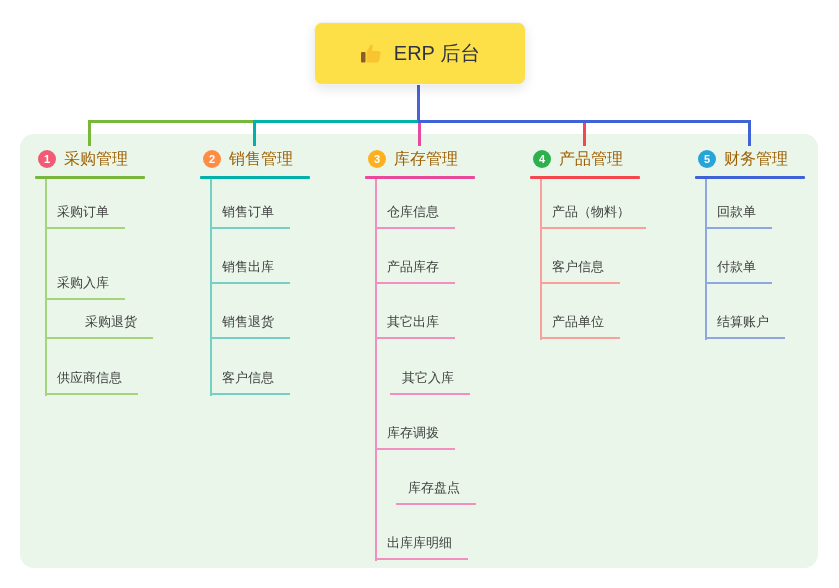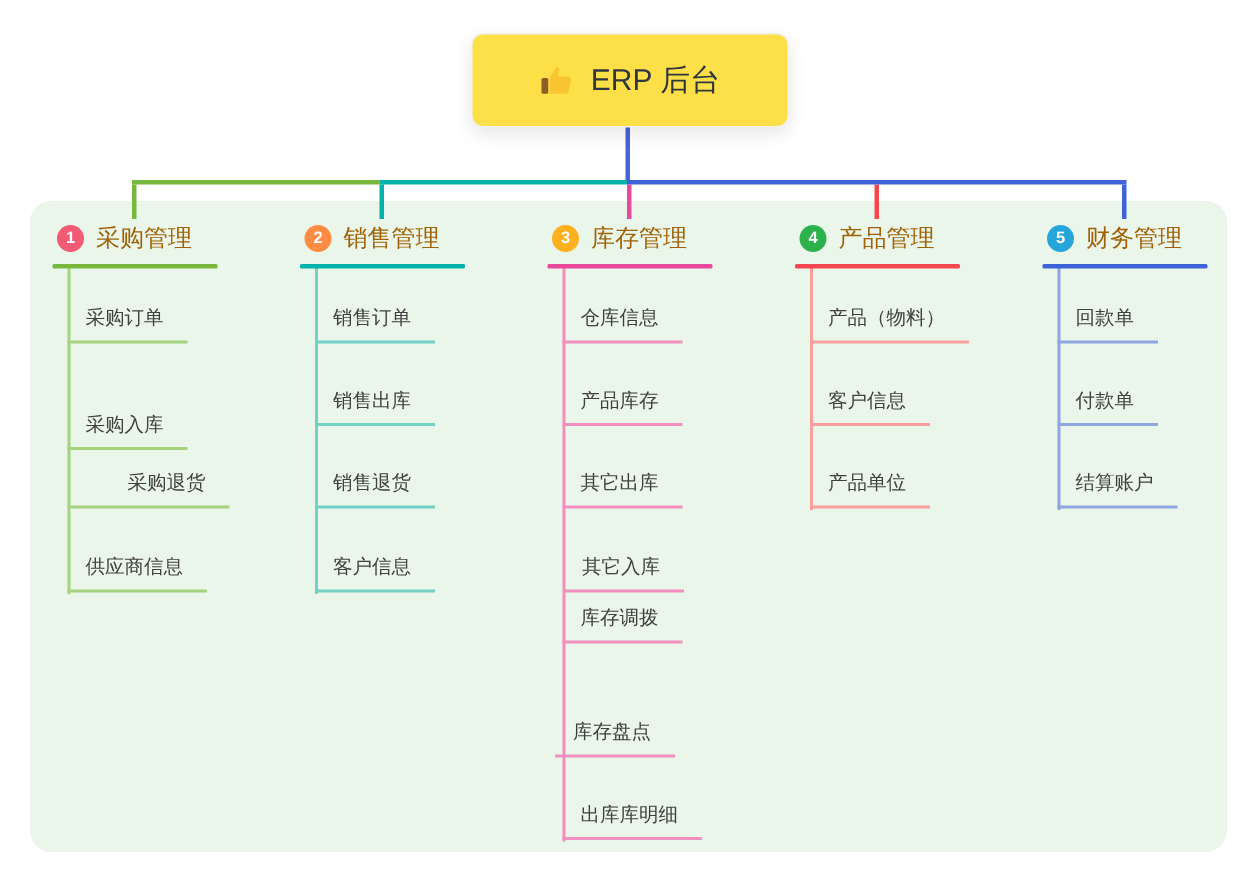--- a/index.html
+++ b/index.html
@@ -89,23 +89,23 @@
       <div class="child-item" style="left: 210px; top: 312px; border-bottom-color: rgb(116, 208, 197);">销售退货</div>
       <div class="child-item" style="left: 210px; top: 368px; border-bottom-color: rgb(116, 208, 197);">客户信息</div>
       <div class="branch-header" style="left: 368px;">
         <div class="badge" style="background: rgb(255, 176, 31);">3</div>
         <span class="branch-title">库存管理</span>
       </div>
       <div class="branch-underline" style="left: 365px; width: 110px; background: rgb(233, 73, 157);"></div>
       <div class="child-item" style="left: 375px; top: 202px; border-bottom-color: rgb(243, 143, 192);">仓库信息</div>
       <div class="child-item" style="left: 375px; top: 257px; border-bottom-color: rgb(243, 143, 192);">产品库存</div>
       <div class="child-item" style="left: 375px; top: 312px; border-bottom-color: rgb(243, 143, 192);">其它出库</div>
-      <div class="child-item" style="left: 376px; top: 368px; border-bottom-color: rgb(243, 143, 192); text-align: right;">其它入库</div>
-      <div class="child-item" style="left: 375px; top: 402px; border-bottom-color: rgb(243, 143, 192);">库存调拨</div>
-      <div class="child-item" style="left: 370px; top: 478px; border-bottom-color: rgb(243, 143, 192);">库存盘点</div>
+      <div class="child-item" style="left: 390px; top: 368px; border-bottom-color: rgb(243, 143, 192); text-align: right;">其它入库</div>
+      <div class="child-item" style="left: 375px; top: 423px; border-bottom-color: rgb(243, 143, 192);">库存调拨</div>
+      <div class="child-item" style="left: 396px; top: 478px; border-bottom-color: rgb(243, 143, 192);">库存盘点</div>
       <div class="child-item" style="left: 375px; top: 533px; border-bottom-color: rgb(243, 143, 192); text-align: center;">出库库明细</div>
       <div class="branch-header" style="left: 533px;">
         <div class="badge" style="background: rgb(44, 177, 76);">4</div>
         <span class="branch-title">产品管理</span>
       </div>
       <div class="branch-underline" style="left: 530px; width: 110px; background: rgb(244, 72, 78);"></div>
       <div class="child-item" style="left: 540px; top: 202px; border-bottom-color: rgb(249, 160, 156);">产品（物料）</div>
       <div class="child-item" style="left: 540px; top: 257px; border-bottom-color: rgb(249, 160, 156);">客户信息</div>
       <div class="child-item" style="left: 540px; top: 312px; border-bottom-color: rgb(249, 160, 156); text-align: right;">产品单位</div>
       <div class="branch-header" style="left: 698px;">

